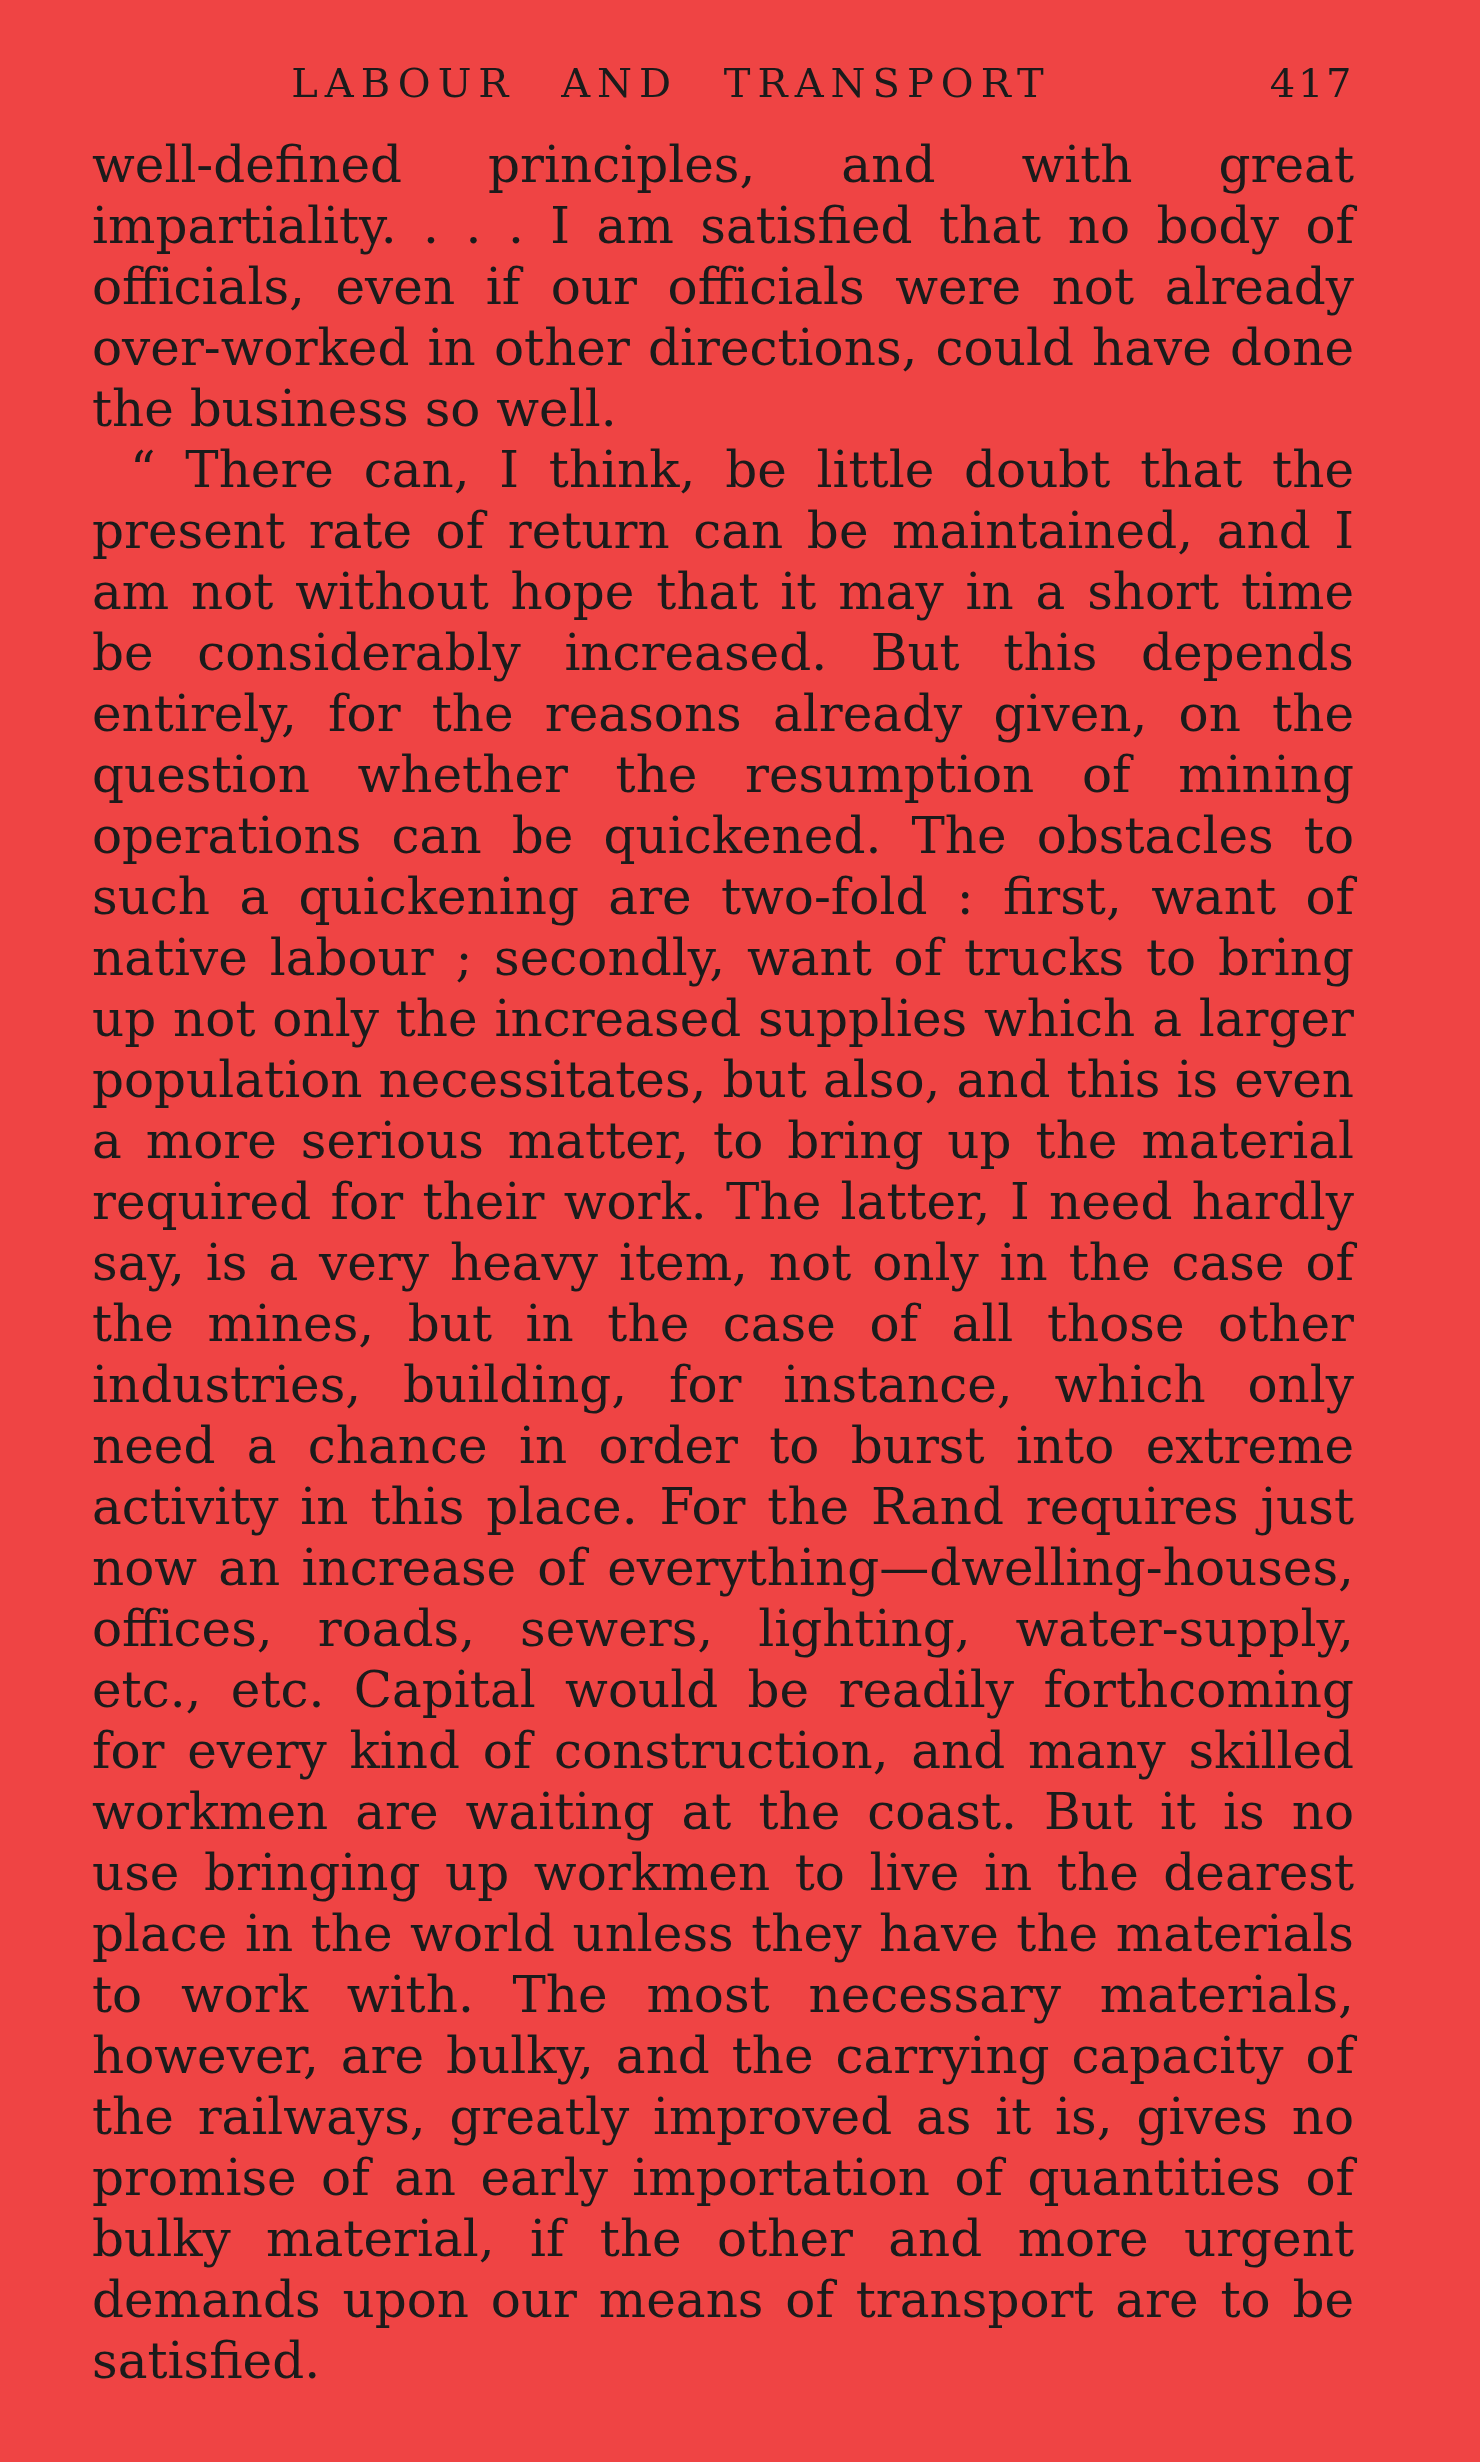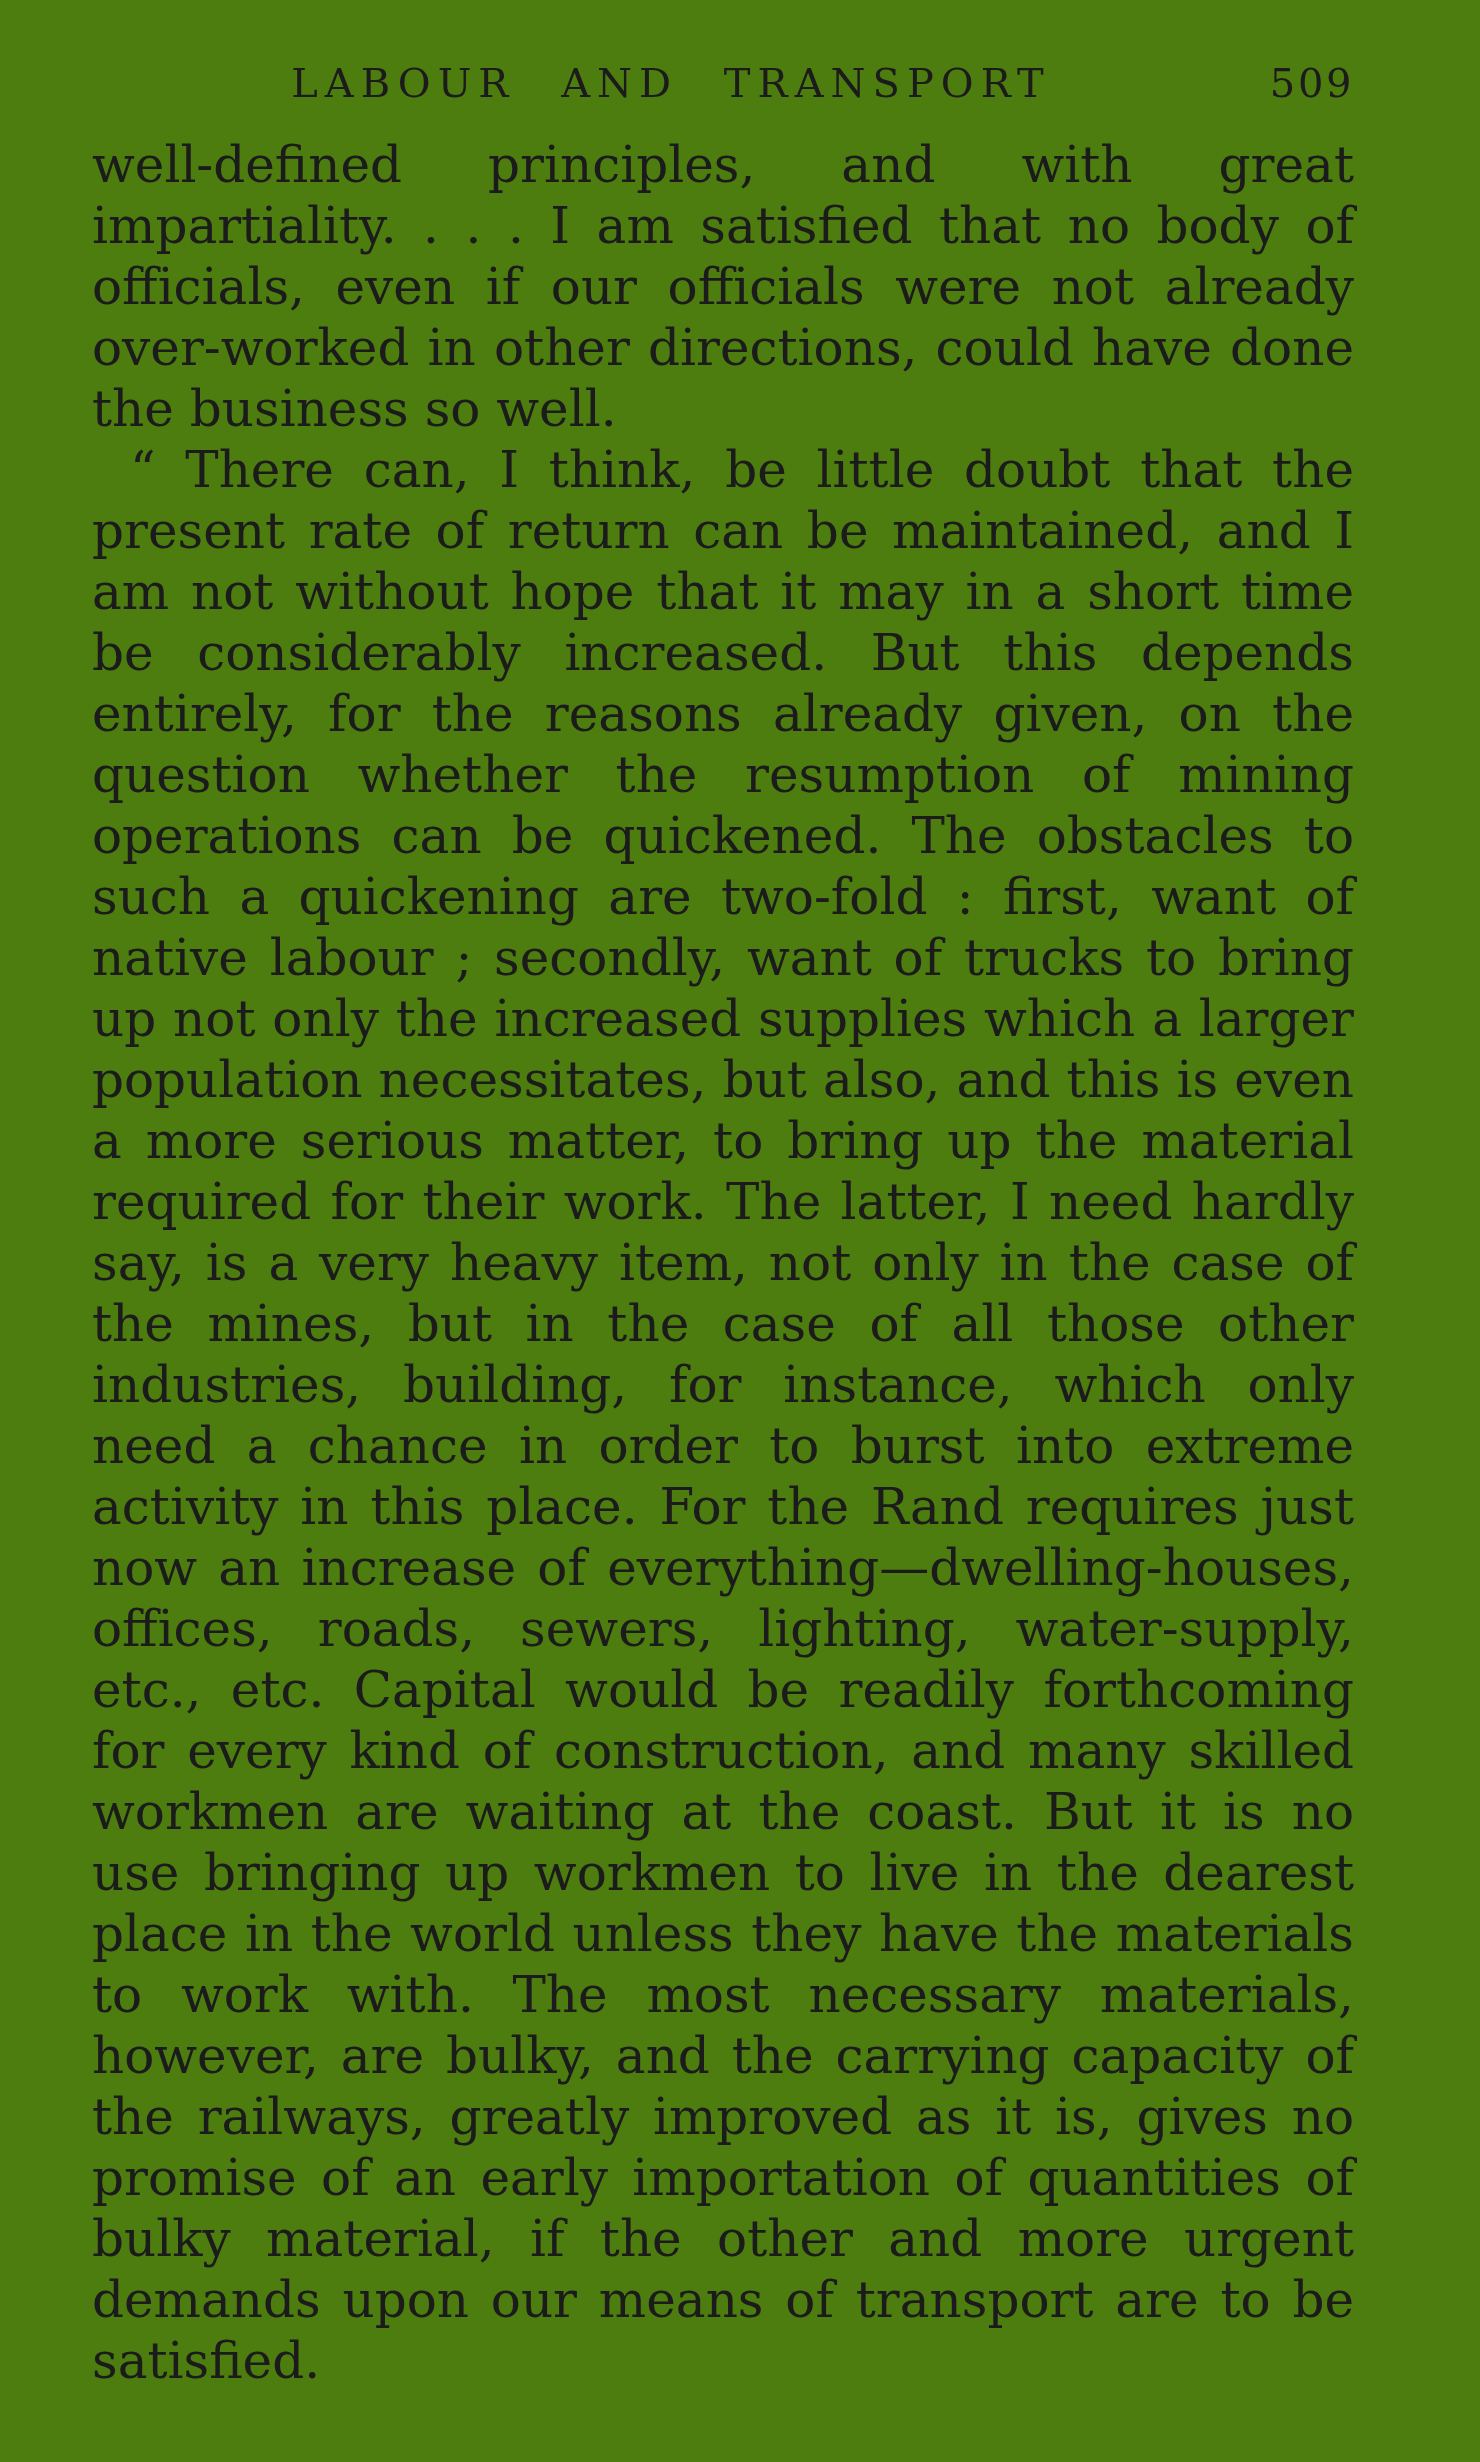--- a/index.html
+++ b/index.html
@@ -5,21 +5,21 @@
   html, body {
     margin: 0;
     padding: 0;
     background: #efefec;
   }
   .scan-page {
     position: relative;
     width: 1481px;
     height: 2462px;
     margin: 0 auto;
-    background: #4d7c0f;
+    background: #ef4444;
     box-sizing: border-box;
     padding: 52px 127px 26px 92px;
     color: #1b1b1b;
     font-family: "DejaVu Serif", "Liberation Serif", serif;
     overflow: hidden;
   }
   .running-header {
     position: relative;
     height: 62px;
     line-height: 62px;
@@ -53,21 +53,21 @@
     text-indent: 38px;
   }
 </style>
 </head>
 <body>
 
 <div class="scan-page">
 
   <div class="running-header">
     <span class="running-title">LABOUR AND TRANSPORT</span>
-    <span class="folio">509</span>
+    <span class="folio">417</span>
   </div>
 
   <div class="body-text">
     <p>well-defined principles, and with great impartiality. . . . I am satisfied that no body of officials, even if our officials were not already over-worked in other directions, could have done the business so well.</p>
     <p class="indent">“ There can, I think, be little doubt that the present rate of return can be maintained, and I am not without hope that it may in a short time be considerably increased. But this depends entirely, for the reasons already given, on the question whether the resumption of mining operations can be quickened. The obstacles to such a quickening are two-fold : first, want of native labour ; secondly, want of trucks to bring up not only the increased supplies which a larger population necessitates, but also, and this is even a more serious matter, to bring up the material required for their work. The latter, I need hardly say, is a very heavy item, not only in the case of the mines, but in the case of all those other industries, building, for instance, which only need a chance in order to burst into extreme activity in this place. For the Rand requires just now an increase of everything—dwelling-houses, offices, roads, sewers, lighting, water-supply, etc., etc. Capital would be readily forthcoming for every kind of construction, and many skilled workmen are waiting at the coast. But it is no use bringing up workmen to live in the dearest place in the world unless they have the materials to work with. The most necessary materials, however, are bulky, and the carrying capacity of the railways, greatly improved as it is, gives no promise of an early importation of quantities of bulky material, if the other and more urgent demands upon our means of transport are to be satisfied.</p>
   </div>
 
 </div>
 
 

